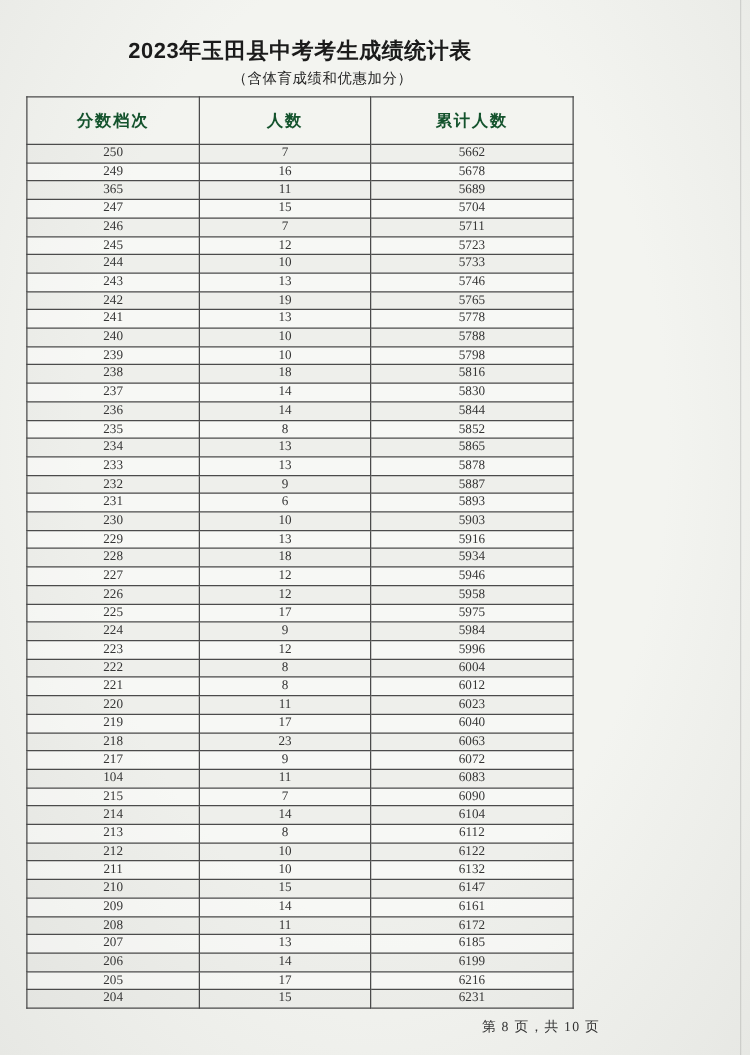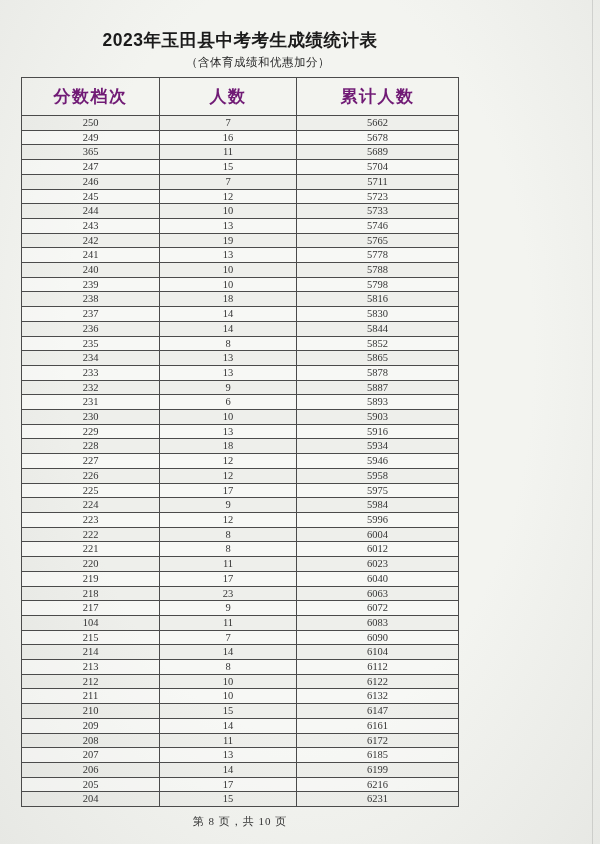--- a/index.html
+++ b/index.html
@@ -46,42 +46,42 @@
     background: transparent;
   }
   table.score-table th,
   table.score-table td {
     border: 1px solid var(--border-color, #4b4b4b);
     text-align: center;
     padding: 0;
   }
   table.score-table th {
     height: 37px;
-    font-size: 17px;
+    font-size: 13px;
     font-weight: bold;
     letter-spacing: 1.5px;
-    color: #701a75;
+    color: #14532d;
     font-family: "Liberation Sans", sans-serif;
   }
   table.score-table td {
     height: 13.7px;
     line-height: 13.7px;
     font-size: 10.5px;
     font-family: "Liberation Serif", serif;
     color: #353535;
   }
   table.score-table tbody tr:nth-child(even) {
     background: rgba(255,255,255,0.35);
   }
   table.score-table tbody tr:nth-child(odd) {
     background: rgba(90,90,90,0.03);
   }
   .footer {
     margin-top: 7px;
-    text-align: center;
+    text-align: right;
     font-size: 11px;
     letter-spacing: 1px;
     color: #333333;
     font-family: "Liberation Serif", serif;
   }
   .page-edge-right {
     position: absolute;
     top: 0;
     right: 7px;
     width: 1px;

